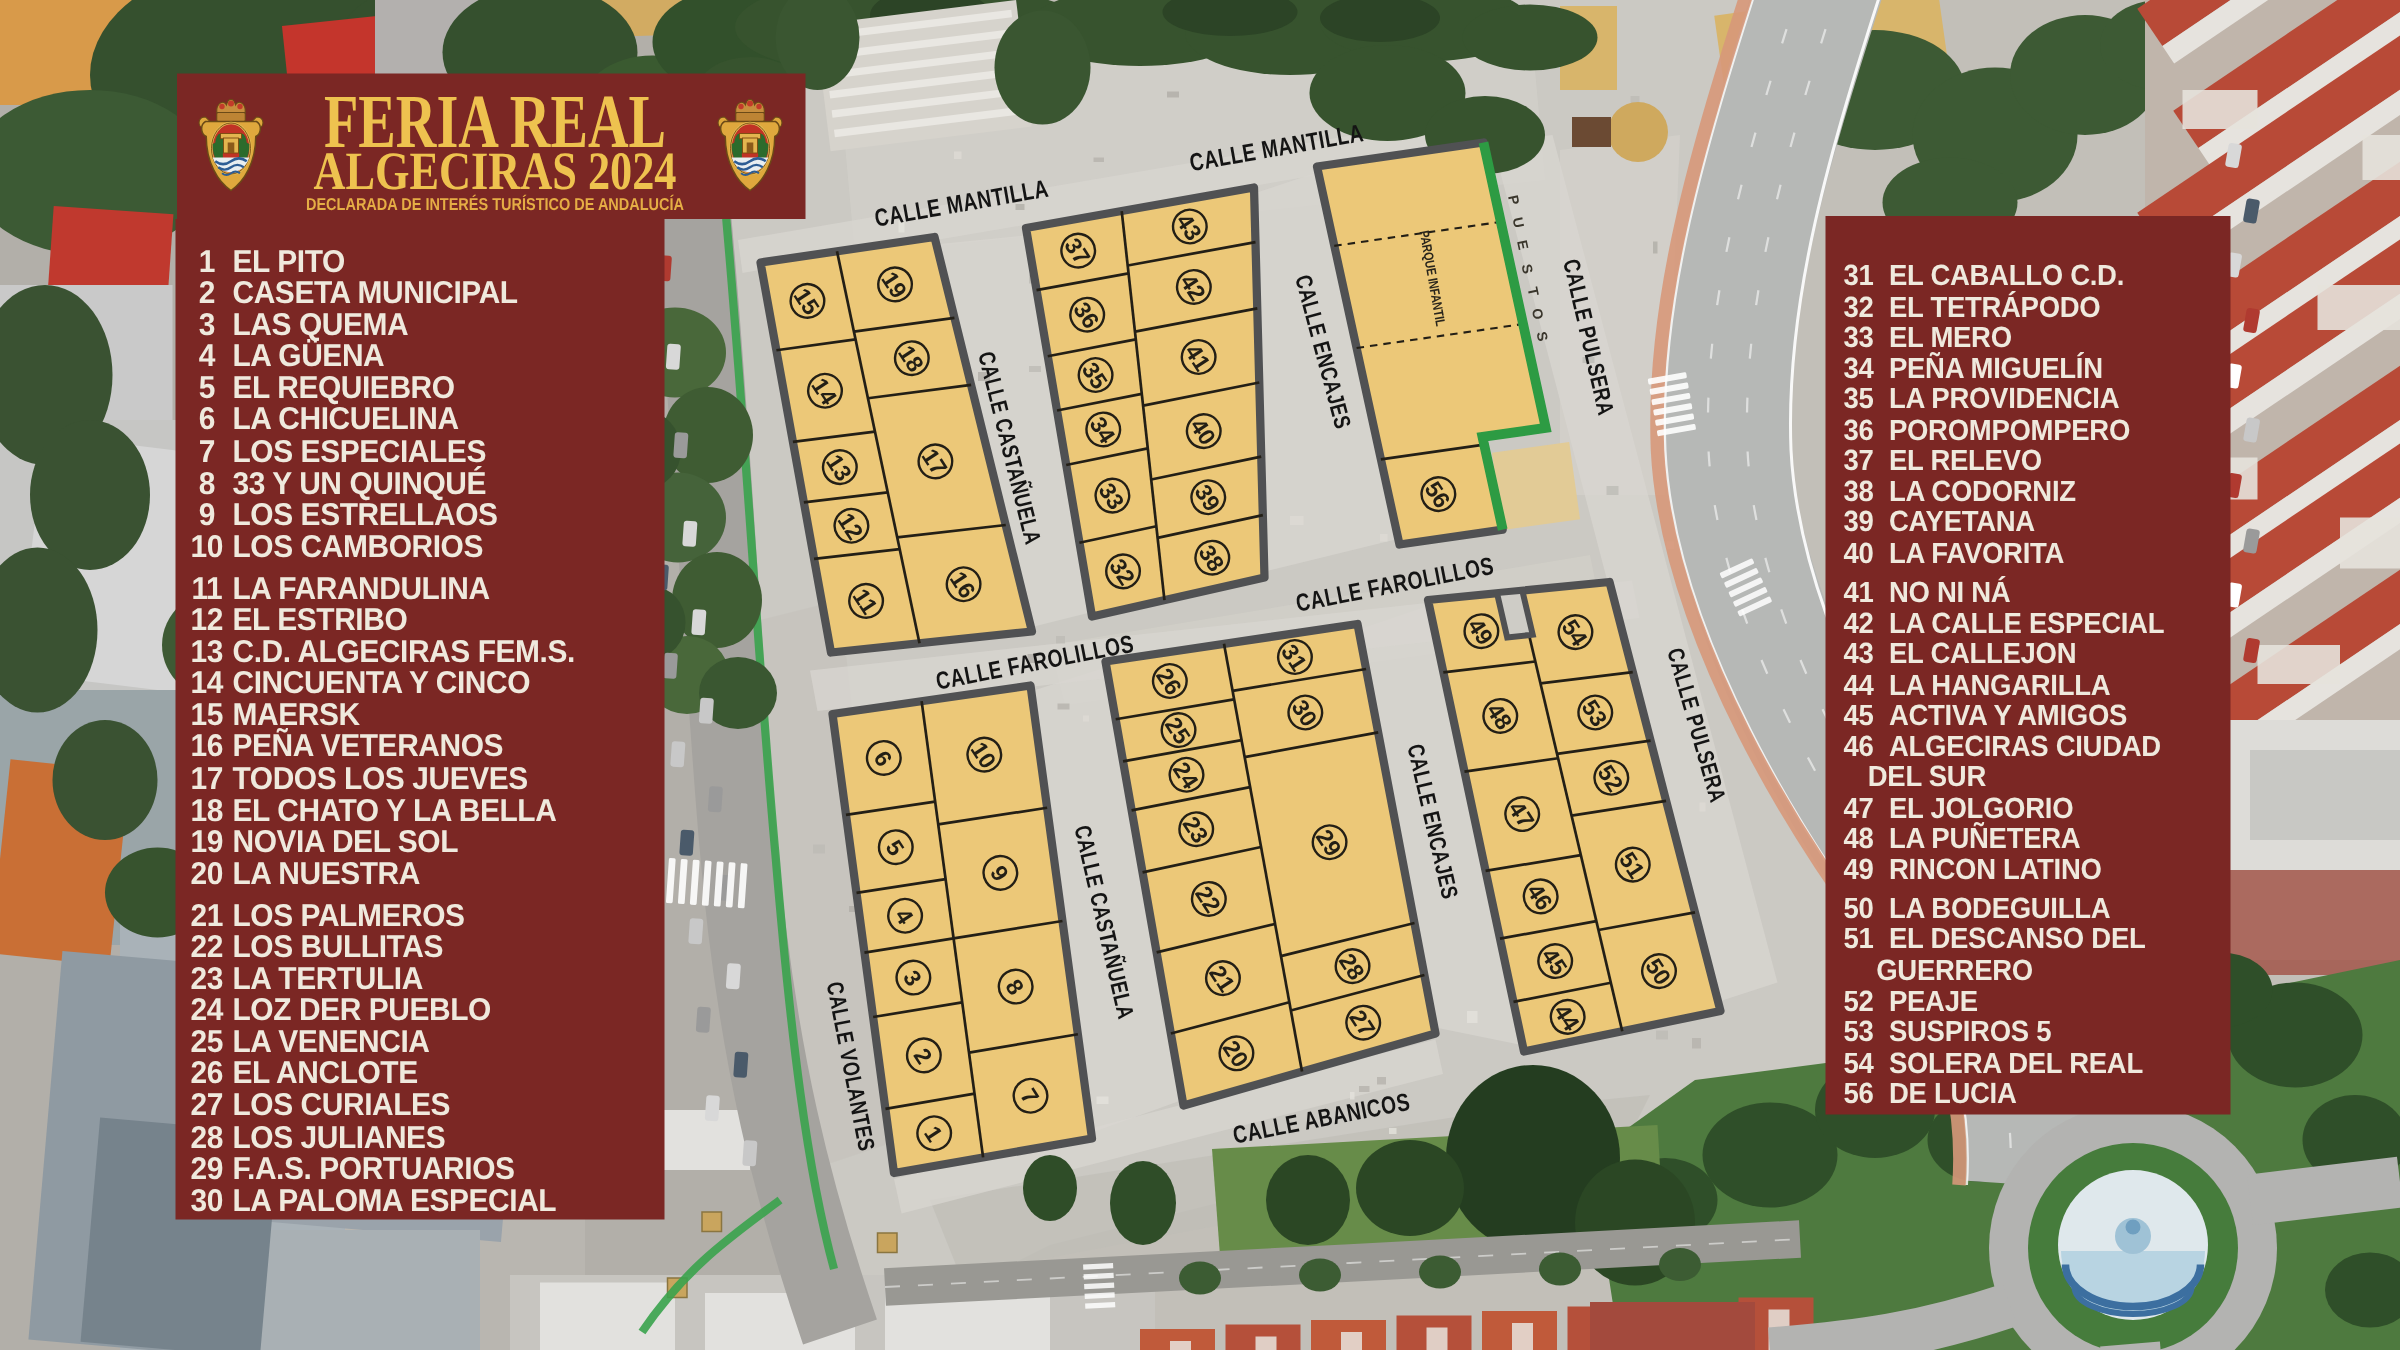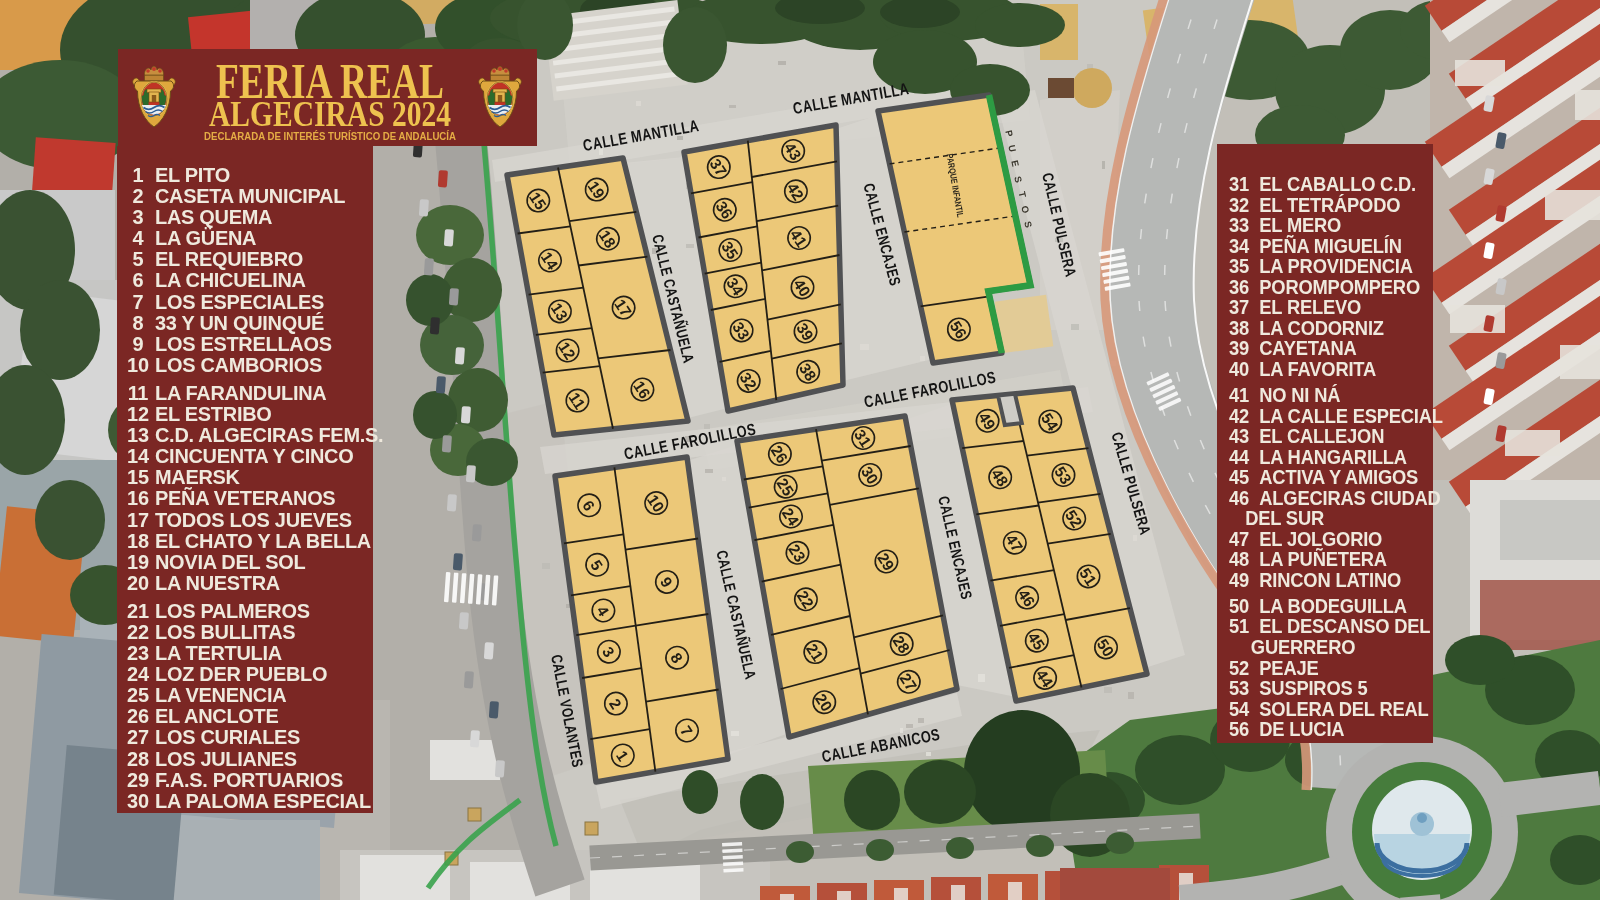--- a/index.html
+++ b/index.html
@@ -1,23 +1,23 @@
 <!DOCTYPE html>
 <html><head><meta charset="utf-8">
 <style>
 html,body{margin:0;padding:0;background:#888;}
 #stage{position:relative;width:1600px;height:900px;overflow:hidden;font-family:"Liberation Sans", sans-serif;}
 #bg{position:absolute;left:0;top:0;}
 .panel{position:absolute;background:#7b2724;color:#efe9dd;font-weight:bold;}
-#lp{left:117px;top:146px;width:256px;height:667px;}
+#lp{left:117px;top:146px;width:326px;height:667px;}
 #lp .plist{padding-top:18px;transform:scaleX(0.95);transform-origin:0 0;}
 #lp .li{line-height:21.1px;font-size:21px;letter-spacing:-0.3px;white-space:nowrap;}
 #lp .n{display:inline-block;width:30px;text-align:center;padding-left:7px;margin-right:3px;}
 #lp .gap{height:7px;}
-#rp{left:1217px;top:144px;width:216px;height:599px;}
+#rp{left:1217px;top:144px;width:270px;height:599px;}
 #rp .plist{padding-top:30px;transform:scaleX(0.94);transform-origin:0 0;}
 #rp .li{line-height:20.55px;font-size:19.5px;letter-spacing:-0.2px;white-space:nowrap;}
 #rp .n{display:inline-block;width:33px;text-align:center;padding-left:7px;margin-right:5px;}
 #rp .gap{height:5.5px;}
 </style></head>
 <body>
 <div id="stage">
 <svg id="bg" width="1600" height="900" viewBox="0 0 1600 900">
 <rect width="1600" height="900" fill="#c2bfb8"></rect>
 <rect x="0" y="0" width="520" height="900" fill="#b2afa9"></rect>

